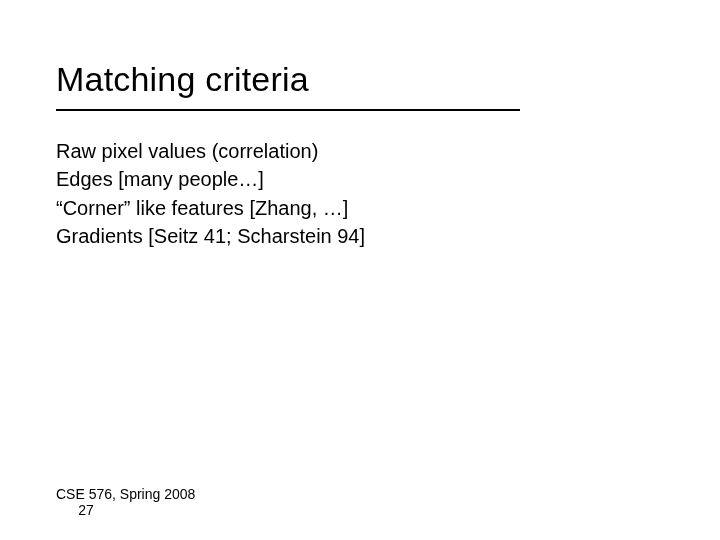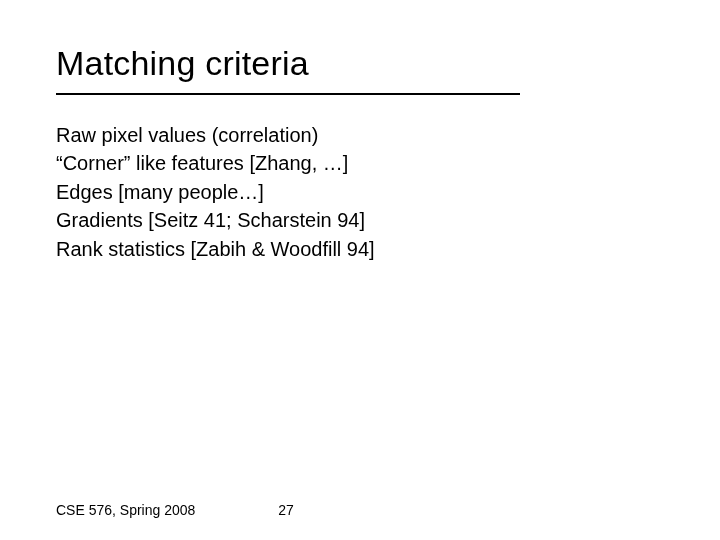--- a/index.html
+++ b/index.html
@@ -1,36 +1,35 @@
 <!DOCTYPE html>
 <html><head>
 <meta charset="utf-8">
 <style>
   * { margin: 0; padding: 0; box-sizing: border-box; }
   html, body { width: 720px; height: 540px; background: #fff; font-family: Arial, Helvetica, sans-serif; color: #000; }
-  .slide { width: 576px; height: 540px; position: relative; padding: 44px 56px 0 56px; }
+  .slide { width: 576px; height: 540px; position: relative; padding: 60px 56px 0 56px; }
   .title { font-size: 34px; font-weight: 400; letter-spacing: 0.2px; }
   .rule { border: none; border-top: 2.5px solid #000; margin-top: 10px; margin-bottom: 26px; }
   .body { font-size: 20px; line-height: 1.42; }
   .body p { margin: 0; }
-  .footer { position: absolute; left: 56px; right: 56px; bottom: 22px; font-size: 14px; display: flex; align-items: flex-start; }
+  .footer { position: absolute; left: 56px; right: 56px; bottom: 22px; font-size: 14px; display: flex; align-items: flex-start; flex-direction: column; }
   .footer .left { width: 200px; }
   .footer .center { flex: 1; text-align: center; }
   .footer .right { width: 60px; text-align: center; }
 </style>
 </head>
 <body>
 
 <div class="slide">
   <h1 class="title">Matching criteria</h1>
   <hr class="rule">
   <div class="body">
     <p>Raw pixel values (correlation)</p>
+    <p>Edges [many people…]</p>
     <p>“Corner” like features [Zhang, …]</p>
-    <p>Edges [many people…]</p>
     <p>Gradients [Seitz 41;  Scharstein 94]</p>
-    <p>Rank statistics [Zabih &amp; Woodfill 94]</p>
   </div>
   <div class="footer">
     <div class="left">CSE 576, Spring 2008</div>
     <div class="right">27</div>
   </div>
 </div>
 
 </body></html>

